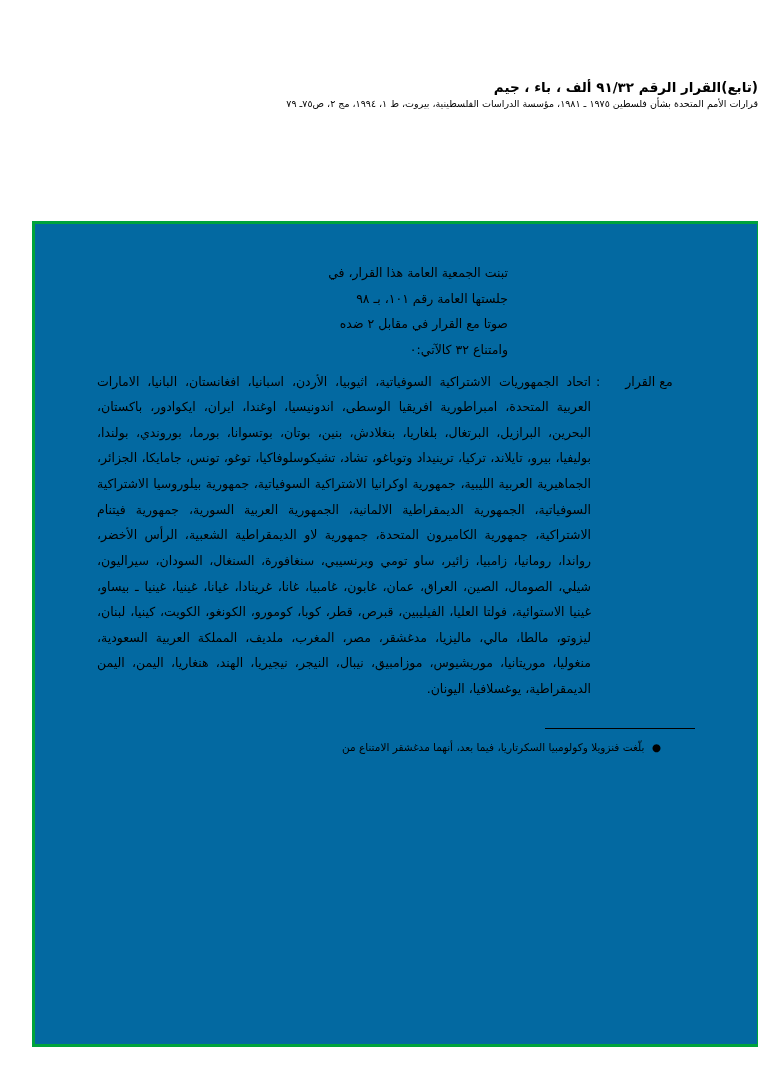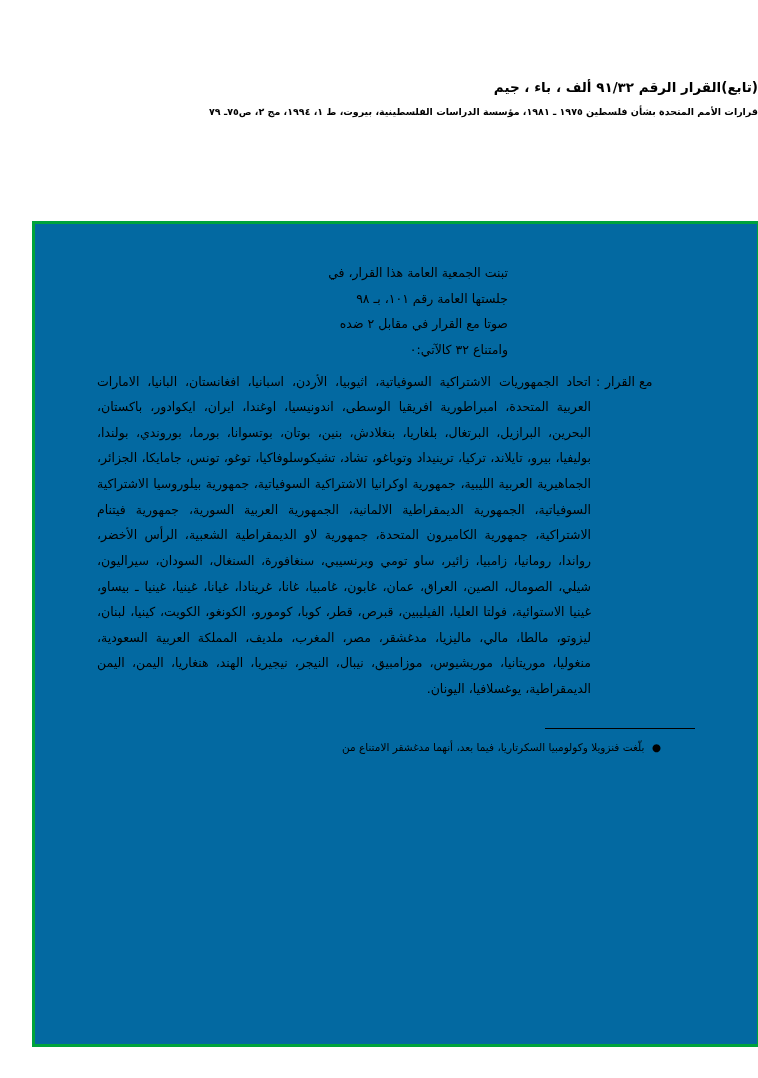--- a/index.html
+++ b/index.html
@@ -28,23 +28,22 @@
   }
   .doc-title {
     font-size: 13.5px;
     font-weight: bold;
     letter-spacing: 0px;
     direction: rtl;
     line-height: 1.4;
   }
   .doc-source {
     font-size: 9.5px;
-    font-weight: bold;
+    font-weight: normal;
     direction: rtl;
-    margin-top: 8px;
     line-height: 1.4;
   }
   .frame {
     position: absolute;
     top: 143px;
     left: 32px;
     width: 728px;
     height: 826px;
     border: 3px solid #00a33c;
     box-sizing: border-box;
@@ -71,21 +70,21 @@
     flex-direction: row;
     direction: rtl;
     margin-top: 6px;
   }
   .vote-label {
     flex: 0 0 auto;
     font-size: 12.5px;
     line-height: 2.05;
     padding-right: 10px;
     width: 88px;
-    text-align: left;
+    text-align: center;
     white-space: nowrap;
   }
   .vote-colon {
     flex: 0 0 auto;
     width: 14px;
     font-size: 12.5px;
     line-height: 2.05;
     text-align: center;
   }
   .vote-list {

